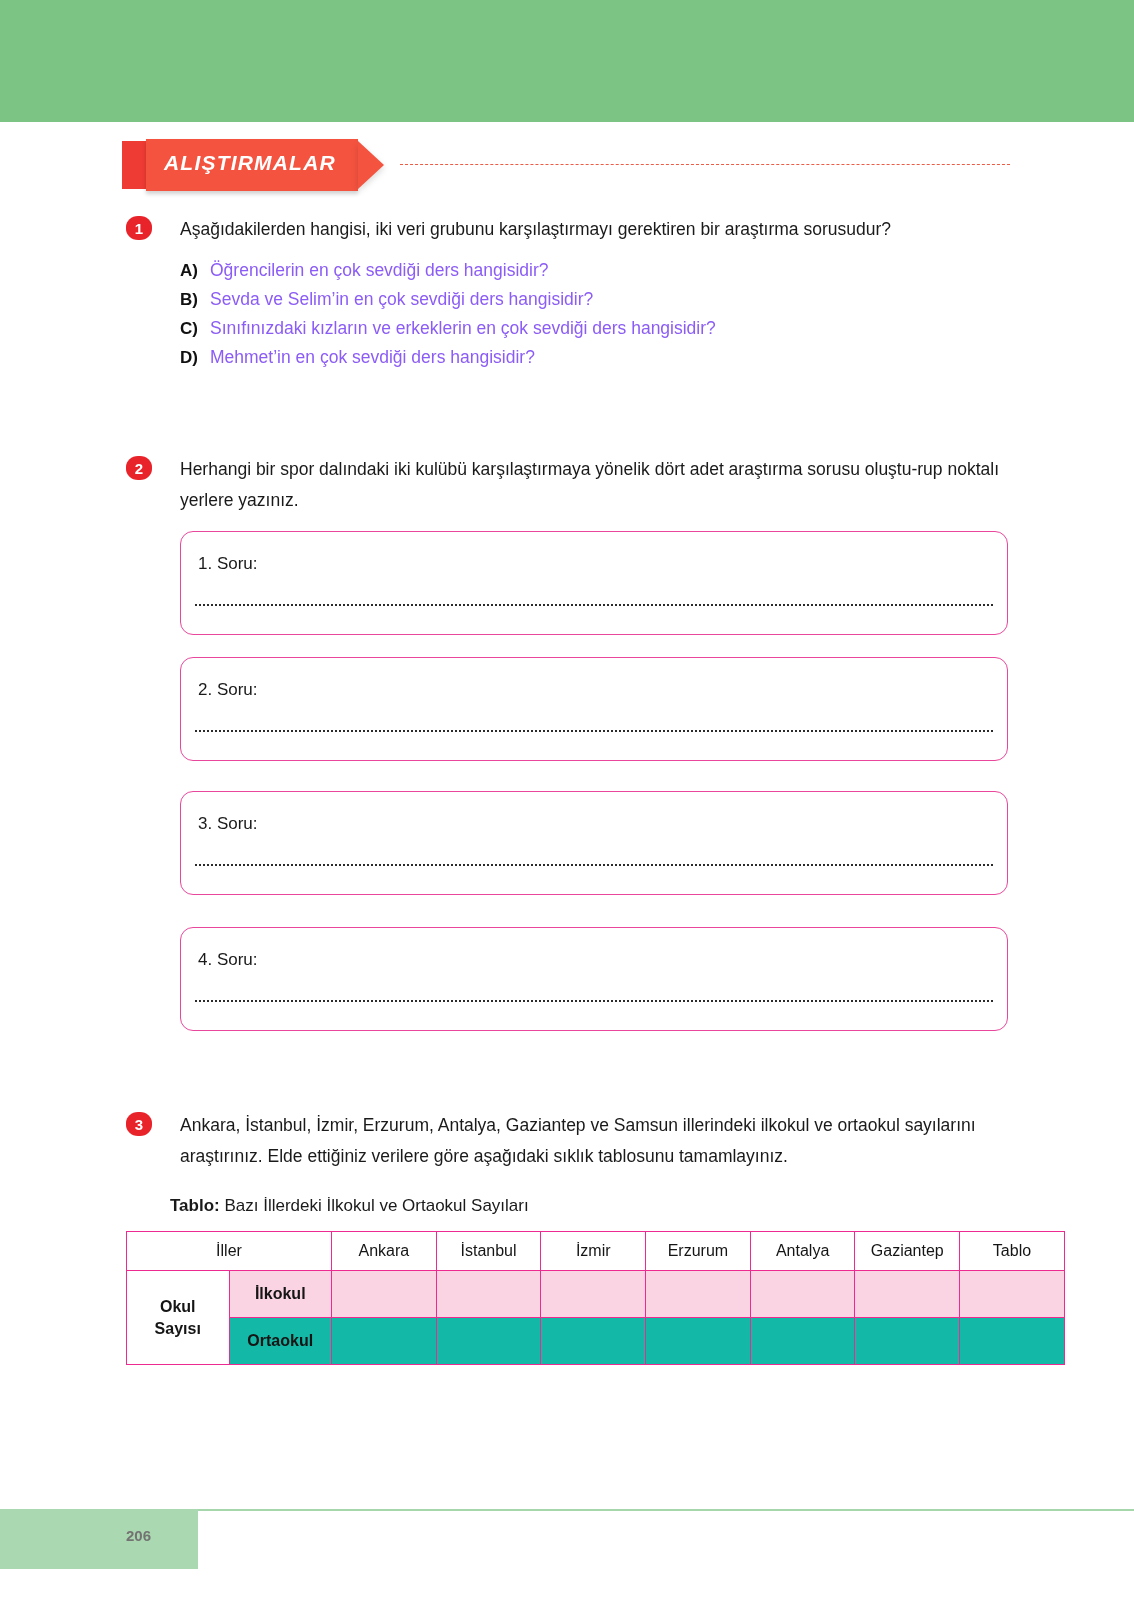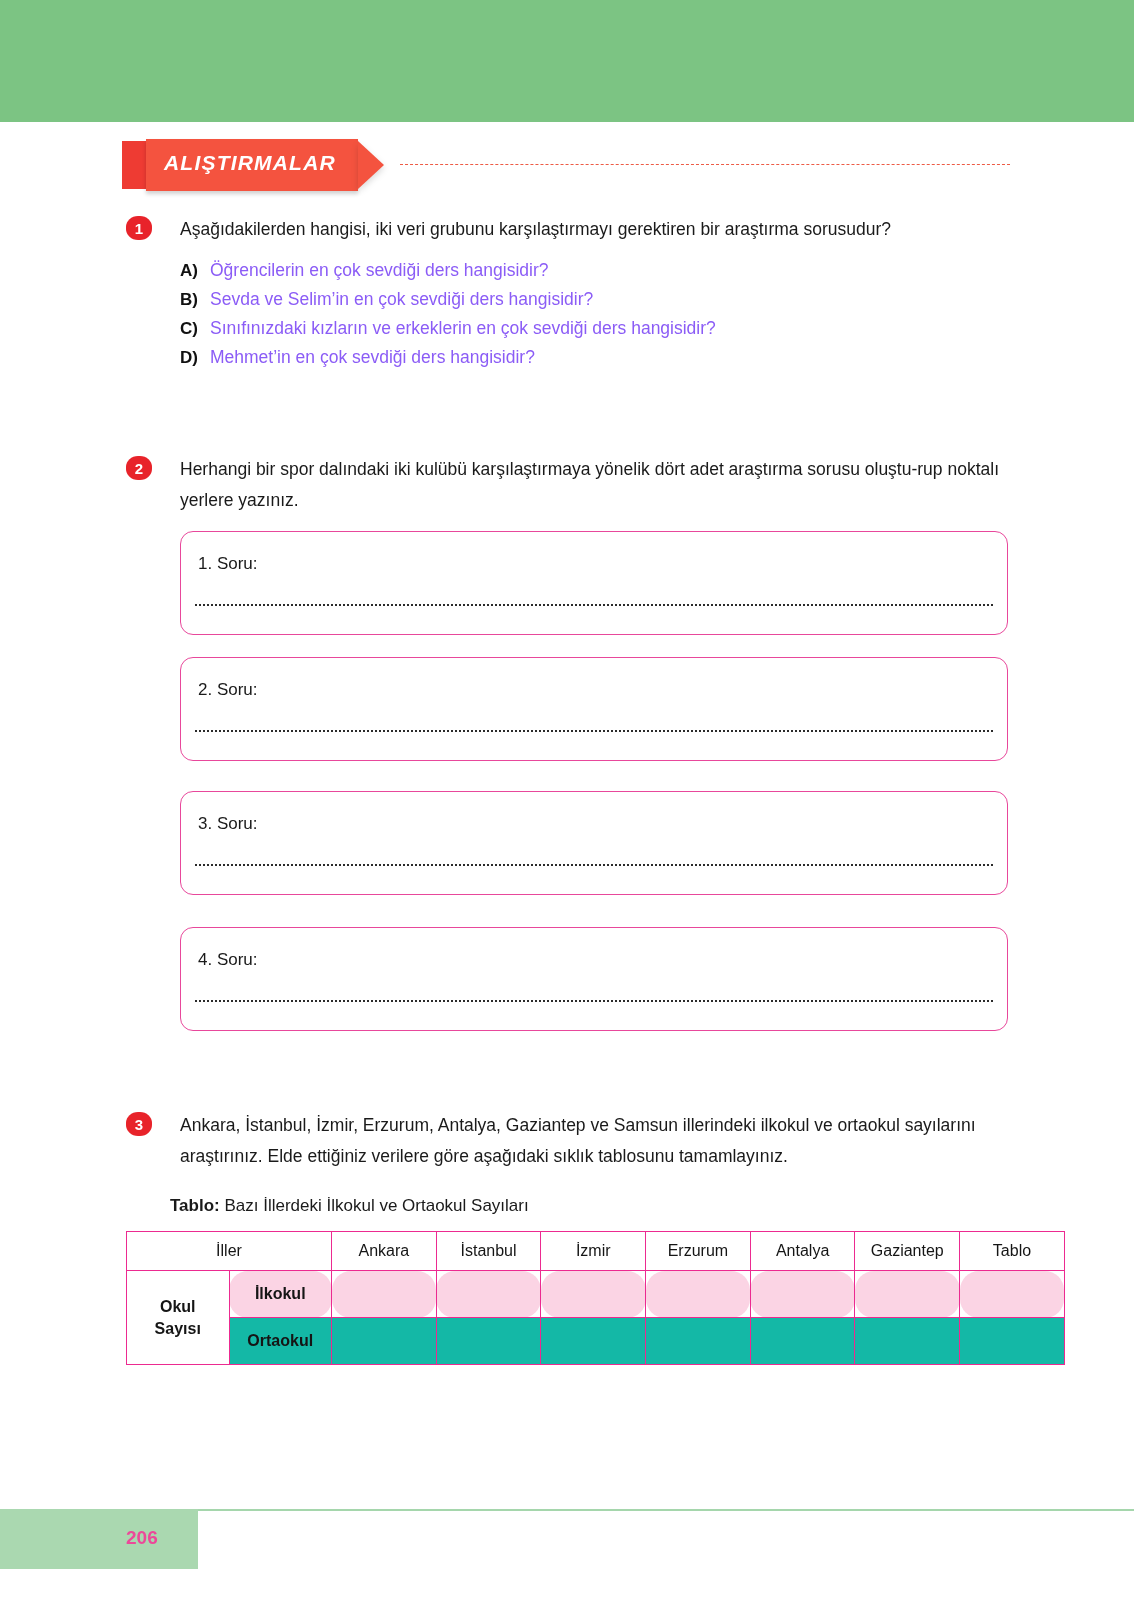--- a/index.html
+++ b/index.html
@@ -187,44 +187,44 @@
     width: 62px;
     line-height: 22px;
   }
   td.rowlabel-sub {
     font-weight: bold;
     text-align: left;
     padding-left: 12px;
     width: 134px;
   }
   tr.row-ilkokul td.rowlabel-sub,
-  tr.row-ilkokul td.cell { background: #fbd4e4; border-radius: 19px; }
+  tr.row-ilkokul td.cell { background: #fbd4e4; }
   tr.row-ortaokul td.rowlabel-sub,
   tr.row-ortaokul td.cell { background: #14b8a6; }
   tr.row-ilkokul td, tr.row-ortaokul td { height: 42px; }
 
   
   .footer-rule {
     position: absolute;
     left: 0; top: 1509px;
     width: 1134px;
     border-top: 2px solid #a5d6ac;
   }
   .footer-block {
     position: absolute;
     left: 0; top: 1509px;
     width: 198px; height: 60px;
     background: #aad8b0;
   }
   .page-num {
     position: absolute;
     left: 126px; top: 1527px;
-    font-size: 19px;
-    font-weight: bold;
-    color: #ec4899;
+    font-size: 15px;
+    font-weight: bold;
+    color: #737373;
   }
 </style>
 </head>
 <body>
 
 <div class="top-band"></div>
 
 <div class="banner-wrap">
   <div class="banner-tab"></div>
   <div class="banner-body">

